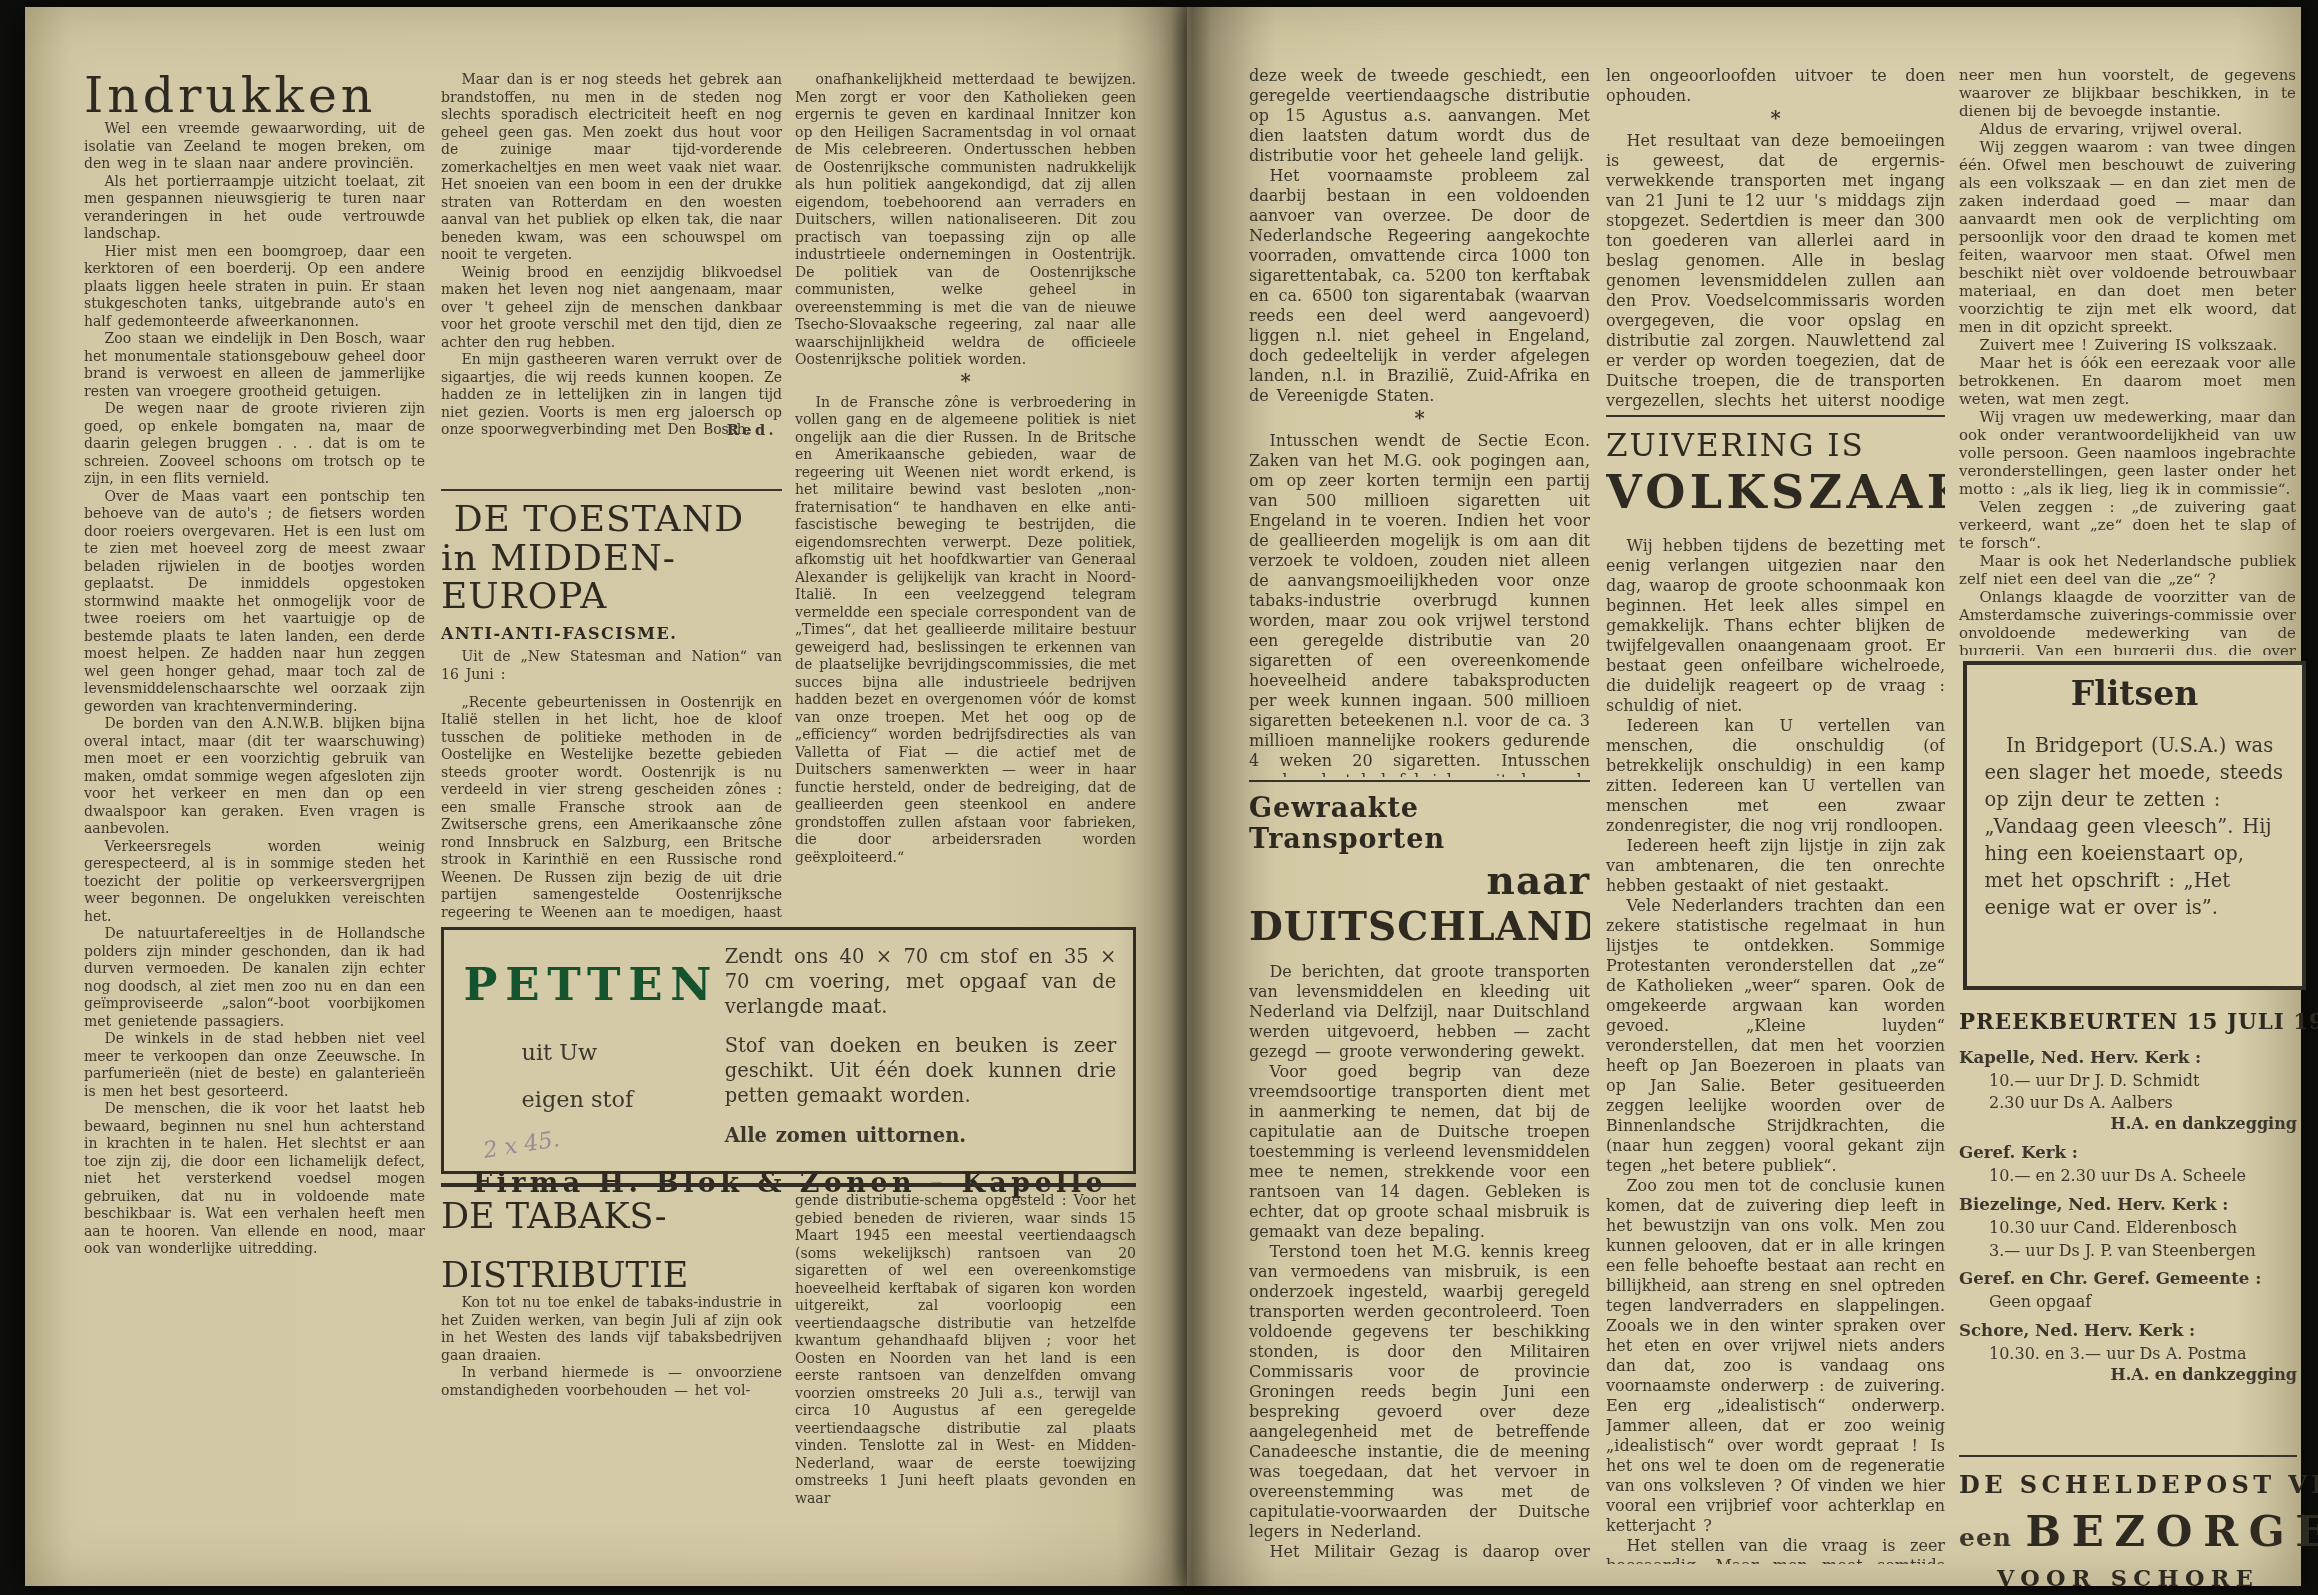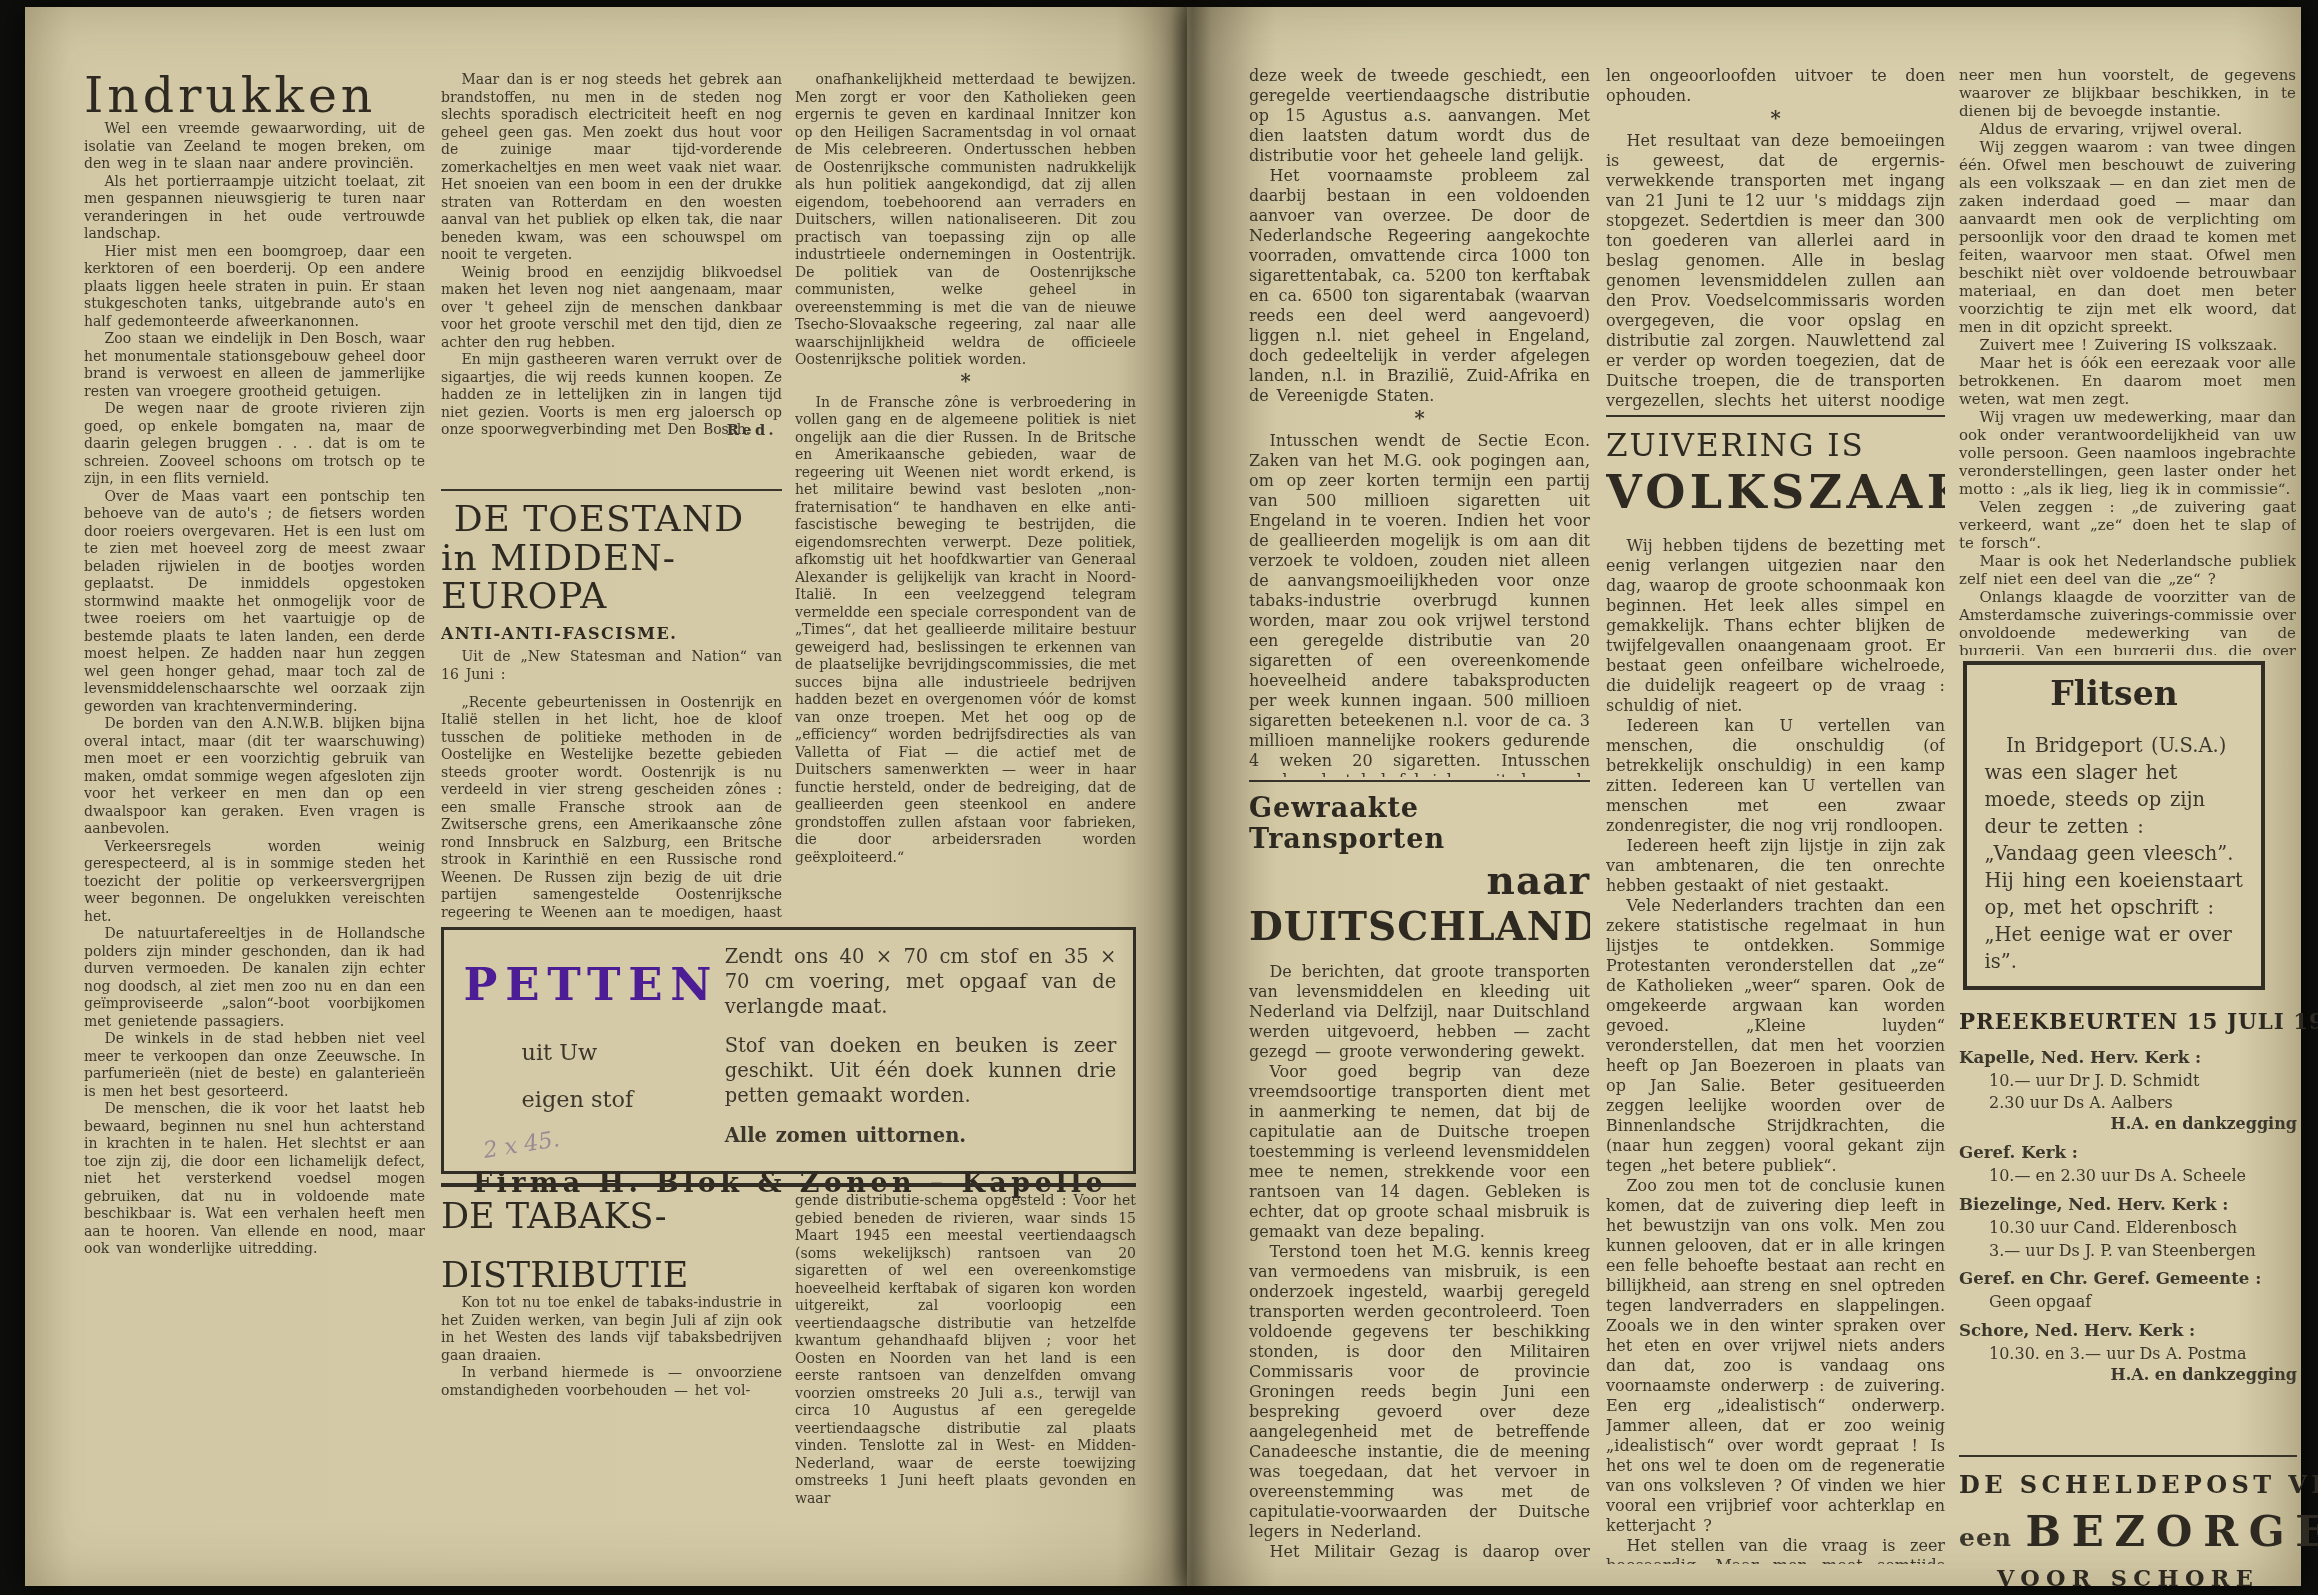--- a/index.html
+++ b/index.html
@@ -32,41 +32,41 @@
   .t-toestand.l1{text-indent:12.7px;}
   .kicker{margin:7.8px 2.9px 4.9px 0;font-size:16px;font-weight:700;letter-spacing:1.5px;text-align:left;color:#2e2a21;}
 
   .star{text-align:center;font-size:19.5px;line-height:25px;font-weight:700;text-indent:0;}
 
   .adbox{position:absolute;left:441px;top:927px;width:695px;height:247px;
          border:3.4px solid #332e25;background:#d5caa7;box-sizing:border-box;padding:13.6px 16.6px 7.8px 19.5px;}
   .ad-cols{display:flex;}
   .ad-left{width:40%;position:relative;}
   .ad-right{width:60%;}
-  .t-petten{margin:14.6px 0 0 0;font-size:45px;font-weight:700;letter-spacing:7.8px;color:#4c1d95;font-family:"DejaVu Serif",serif;}
+  .t-petten{margin:14.6px 0 0 0;font-size:45px;font-weight:700;letter-spacing:7.8px;color:#14532d;font-family:"DejaVu Serif",serif;}
   .ad-sub{margin:28px 0 0 58px;font-size:22.4px;color:#3c372c;}
   .ad-sub2{margin:20.5px 0 0 58px;font-size:22.4px;color:#3c372c;}
   .ad-right p{margin:0 0 14.6px 0;text-indent:0;font-size:19.5px;line-height:25px;text-align:justify;word-spacing:1.9px;}
   .ad-note{font-weight:700;}
   .ad-firm{margin-top:4.9px;font-size:27px;font-weight:700;letter-spacing:4.4px;text-align:center;color:#2e2a21;white-space:nowrap;}
   .pencil{position:absolute;left:19.5px;bottom:4.9px;font-size:22.4px;font-style:italic;
           color:rgba(102,88,134,0.55);transform:rotate(-9deg);font-family:"DejaVu Serif",serif;}
   .ad-underline{position:absolute;left:441px;top:1183px;width:695px;height:4.4px;background:#332e25;}
 
   .t-tabaks{margin:0;font-size:35px;font-weight:500;line-height:1.1;color:#2e2a21;}
   .t-tabaks.l2{margin-top:20px;}
   .after-title{margin-top:13.6px !important;}
 
   .t-gewraakt1{margin:2.9px 0 0 0;font-size:27px;font-weight:700;letter-spacing:1px;color:#2e2a21;}
   .t-gewraakt2{margin:2.9px 0 12.7px 0;font-size:39px;font-weight:700;text-align:right;letter-spacing:1px;color:#2e2a21;}
 
   .t-zuiv1{margin:6.8px 0 0 0;font-size:31px;font-weight:500;letter-spacing:1.9px;color:#2e2a21;}
   .t-zuiv2{margin:1.9px 0 16.6px 0;font-size:46px;font-weight:700;text-align:right;letter-spacing:4.4px;color:#2e2a21;}
 
-  .flitsen{position:absolute;left:1963px;top:661px;width:302px;height:329px;box-sizing:border-box;
+  .flitsen{position:absolute;left:1963px;top:661px;width:343px;height:329px;box-sizing:border-box;
            border:4.4px solid #332e25;background:#d7cdaa;padding:8.8px 17.5px;}
   .t-flitsen{margin:0 0 8.8px 0;font-size:33px;font-weight:700;text-align:center;color:#2e2a21;}
   .flitsen p{font-size:19.5px;line-height:27px;text-indent:21.4px;word-spacing:2.4px;}
 
   .preek{position:absolute;left:1959px;top:1009px;width:338px;}
   .t-preek{margin:0 0 12.7px 0;font-size:21.4px;font-weight:700;letter-spacing:1px;color:#2e2a21;white-space:nowrap;}
   .pb-church{font-size:16.6px;font-weight:700;margin-top:8.8px;}
   .pb-line{font-size:16px;padding-left:30px;margin-top:3.9px;}
   .pb-note{font-size:16px;font-weight:700;text-align:right;margin-top:1.9px;}
 

